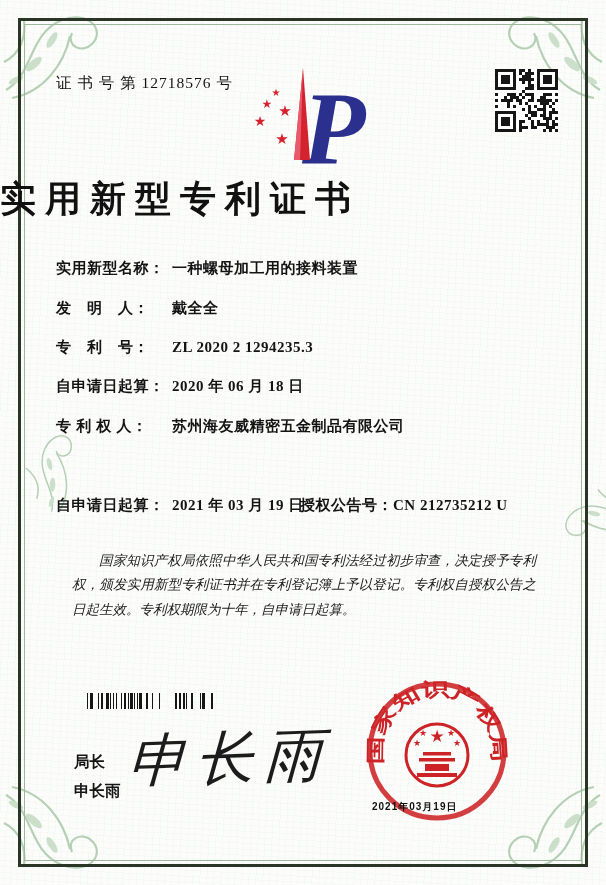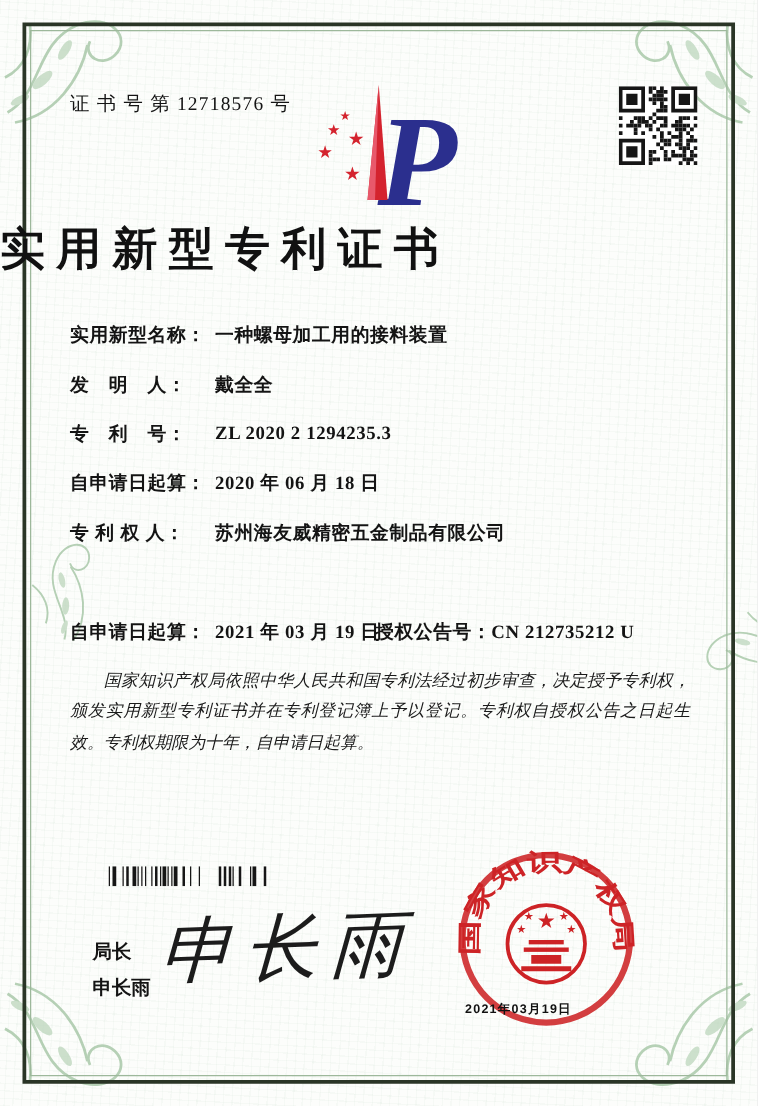--- a/index.html
+++ b/index.html
@@ -31,21 +31,21 @@
   .row{position:absolute; left:56px; font-size:15px; font-weight:bold; letter-spacing:.5px; white-space:nowrap;}
   .row .label{display:inline-block; width:116px; vertical-align:top;}
   .row .value{font-family:"Liberation Serif","DejaVu Serif",serif;}
   .row .pair2{position:absolute; left:244px; top:0; white-space:nowrap;}
   .body-text{
     position:absolute; left:56px; width:496px; top:533px;
     font-size:13.5px; line-height:1.8; text-align:justify;
     font-style:italic; font-weight:500;
     font-family:"Liberation Serif","DejaVu Serif",serif; color:#1a1a1a;
   }
-  .body-text p{margin:0; text-indent:2em;}
+  .body-text p{margin:16px; text-indent:2em;}
   .barcode{position:absolute; left:79px; top:693px;}
   .director{position:absolute; left:74px; top:748px; font-size:15.5px; font-weight:600; line-height:1.85;}
   .signature{
     position:absolute; left:128px; top:720px; font-size:58px; letter-spacing:10px;
     font-family:"DejaVu Serif","Liberation Serif",serif; font-style:italic;
     transform:rotate(-2deg) skewX(-4deg); color:#1c1c1c; white-space:nowrap;
   }
   .seal{position:absolute; left:362px; top:676px;}
   .seal-date{
     position:absolute; left:372px; top:800px; font-size:10px; letter-spacing:1px;

